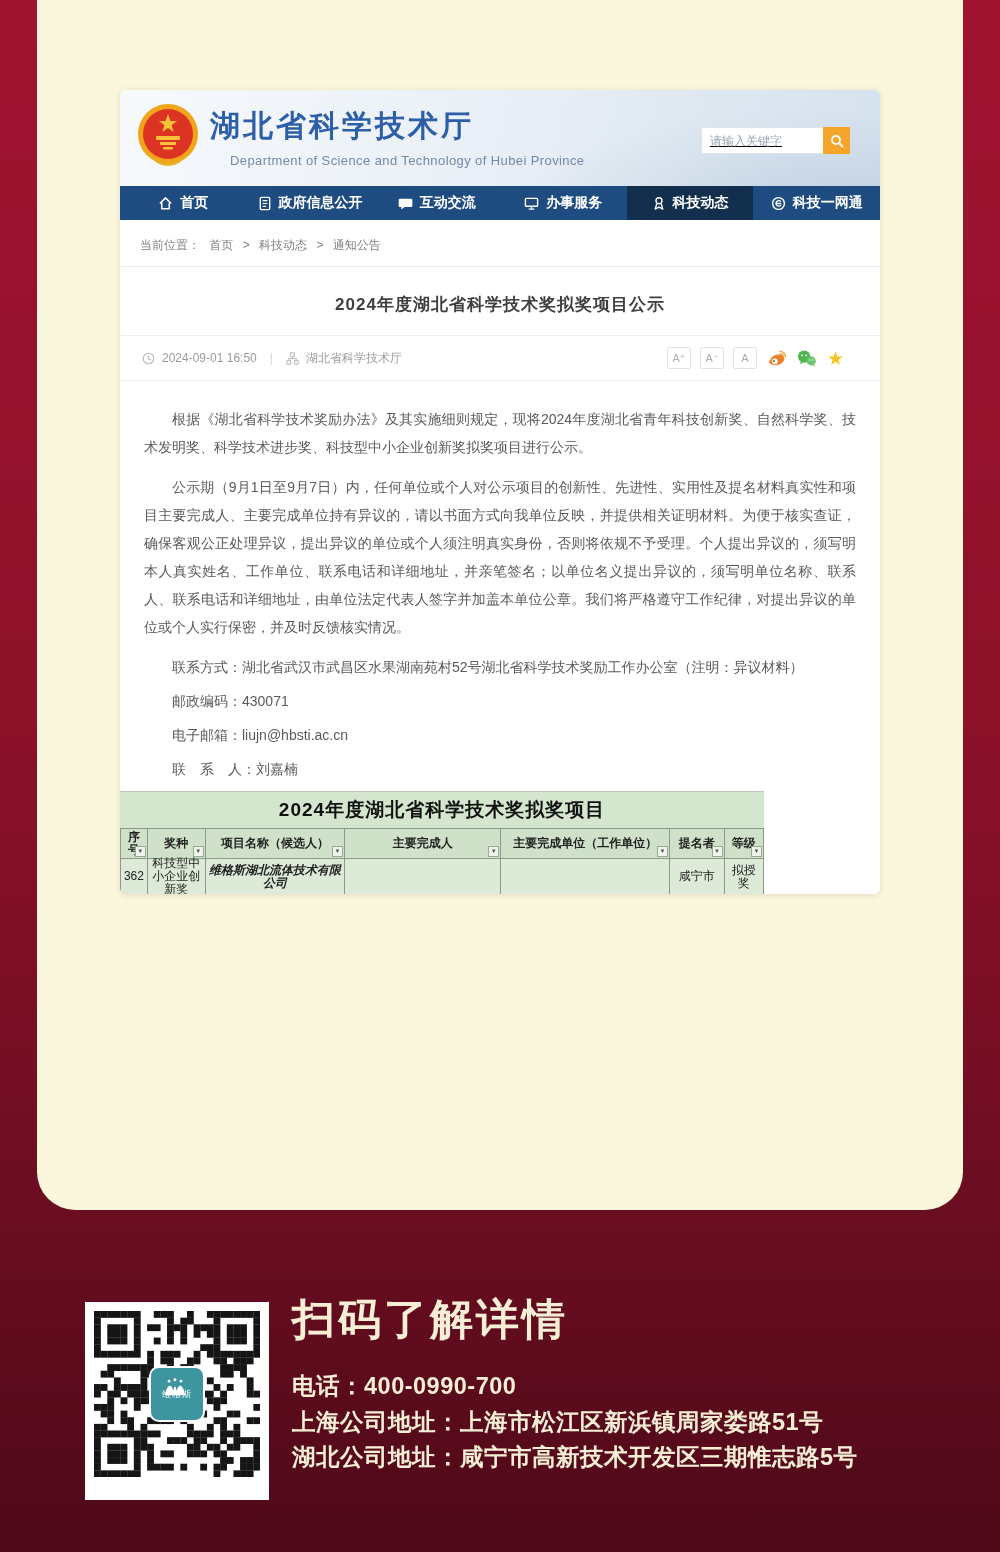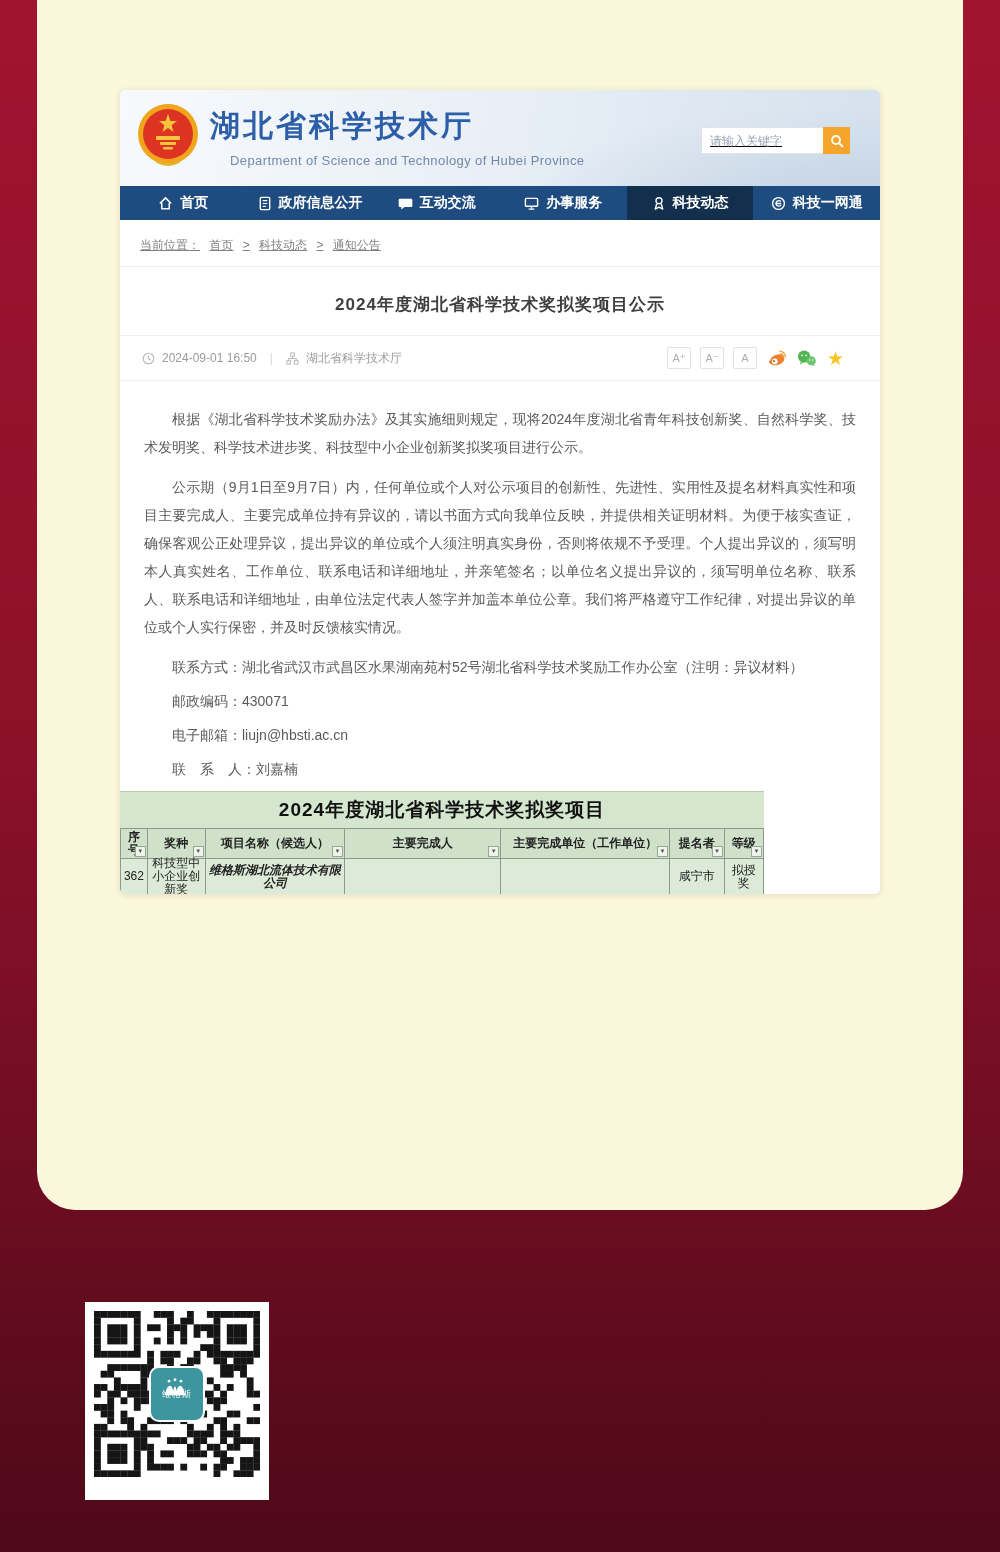--- a/index.html
+++ b/index.html
@@ -27,21 +27,21 @@
   .search-btn{ width:27px; height:27px; background:#f6a52c; border:none; display:flex;
     align-items:center; justify-content:center; cursor:pointer; }
   
   .nav{ display:flex; height:34px; background:#1e4c80; }
   .nav-item{ flex:1; display:flex; align-items:center; justify-content:center; gap:7px;
     color:#fff; font-size:14px; font-weight:700; cursor:pointer; }
   .nav-item.active{ background:#12304d; }
   .nav-item svg{ flex:0 0 auto; }
   
   .crumbs{ padding:17px 20px 12px; font-size:12px; color:#818181; border-bottom:1px solid #ececec; }
-  .crumbs span{ margin-right:6px;text-decoration:underline; }
+  .crumbs span{ margin-right:6px; }
   .crumb-link{ cursor:pointer; }
   
   .a-title{ margin-top:26px; text-align:center; font-size:17px; font-weight:700; color:#3f3f3f; letter-spacing:1px; }
   .meta{ margin-top:19px; height:46px; border-top:1px solid #efefef; border-bottom:1px solid #efefef;
     display:flex; align-items:center; justify-content:space-between; padding:0 36px 0 22px; }
   .meta-left{ display:flex; align-items:center; gap:7px; font-size:12px; color:#9b9b9b; }
   .meta-sep{ color:#d8d8d8; margin:0 6px; }
   .meta-right{ display:flex; align-items:center; gap:9px; }
   .fs-btn{ width:24px; height:22px; border:1px solid #e2e2e2; border-radius:2px; background:#fff;
     color:#adadad; font-size:11px; display:flex; align-items:center; justify-content:center; cursor:pointer; }
@@ -563,13 +563,19 @@
     <div class="qr-logo">
       <svg width="30" height="22" viewBox="0 0 32 24">
         <path d="M5 20 C7.5 7 12.5 7 14.2 15.5 C15 8.5 17 8.5 17.8 15.5 C19.5 7 24.5 7 27 20 Z" fill="#fff"></path>
         <circle cx="9.5" cy="4.5" r="1.5" fill="#fff"></circle>
           <circle cx="16" cy="3" r="1.6" fill="#fff"></circle>
           <circle cx="22.5" cy="4.5" r="1.5" fill="#fff"></circle>
       </svg>
       <span class="qr-logo-label">维格斯</span>
     </div>
   </div>
+  <div class="f-text">
+    <div class="f-head">扫码了解详情</div>
+    <div class="f-line">电话：400-0990-700</div>
+    <div class="f-line">上海公司地址：上海市松江区新浜镇周家娄路51号</div>
+    <div class="f-line">湖北公司地址：咸宁市高新技术开发区三期惟志路5号</div>
+  </div>
 </div>
 
 </body></html>

